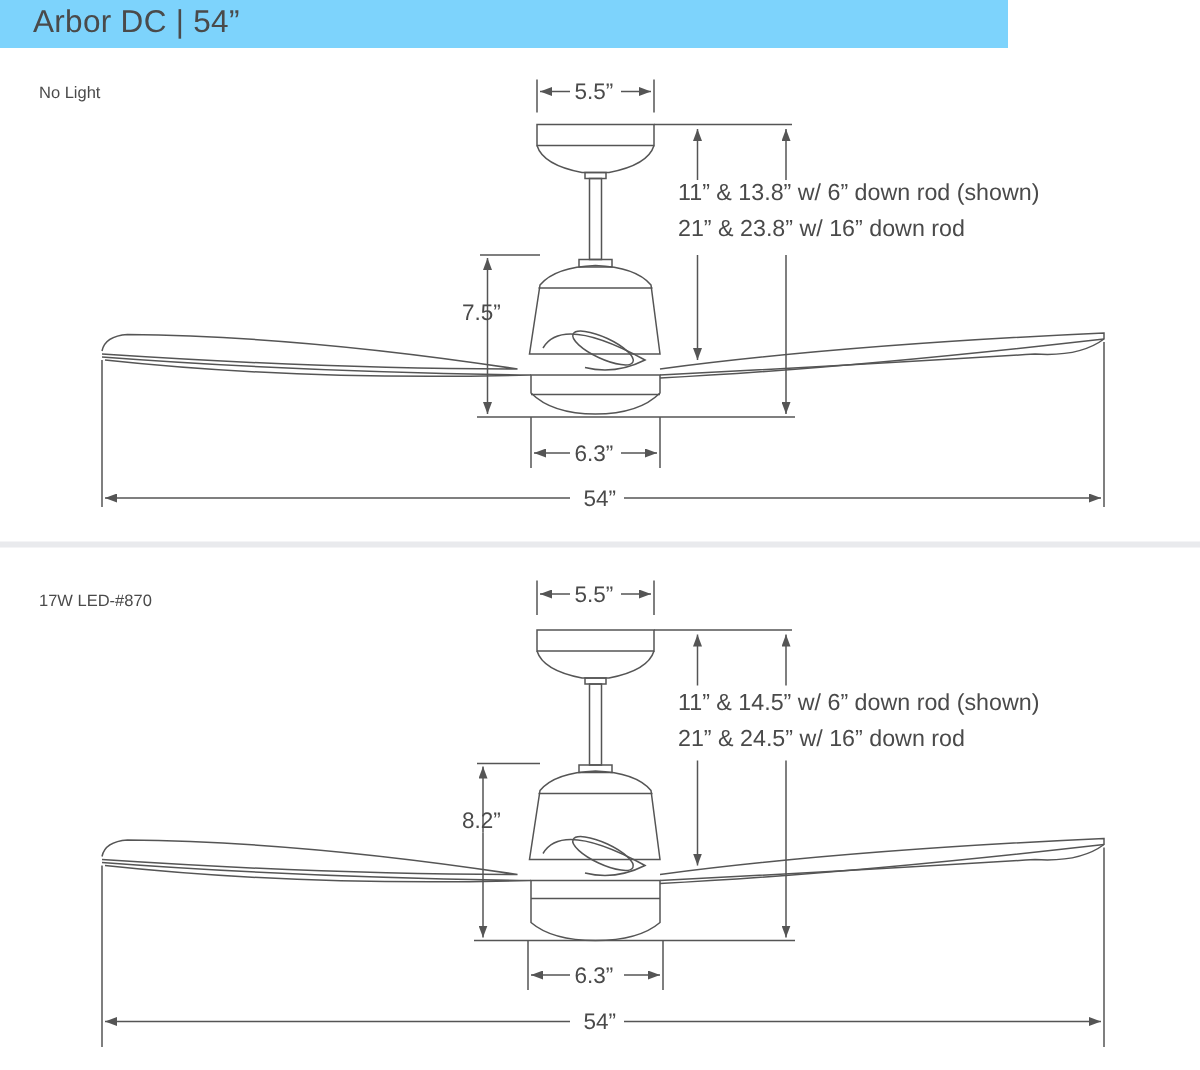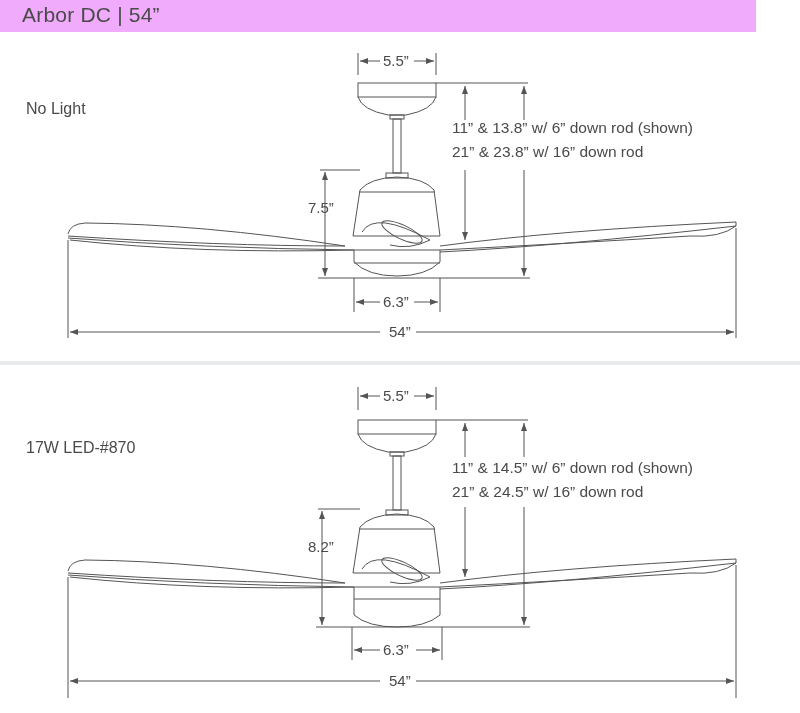--- a/index.html
+++ b/index.html
@@ -1,21 +1,21 @@
 <!DOCTYPE html>
 <html><head>
 <meta charset="utf-8">
 <style>
   html,body{margin:0;padding:0;background:#ffffff;}
   body{width:800px;height:713px;position:relative;overflow:hidden;font-family:"Liberation Sans","DejaVu Sans",sans-serif;color:#4a4a4a;}
-  .header{position:absolute;left:0;top:0;width:756px;height:32px;background:#f0abfc;}
+  .header{position:absolute;left:0;top:0;width:672px;height:32px;background:#7dd3fc;}
   .header-title{position:absolute;left:22px;top:3px;font-size:21px;color:#4a4a4a;letter-spacing:0.2px;}
   .divider{position:absolute;left:0;top:361px;width:800px;height:4px;background:#e9eaed;}
   .panel{position:absolute;left:0;width:800px;}
-  .panel-label{position:absolute;left:26px;font-size:16px;color:#4a4a4a;margin-top:44px;}
+  .panel-label{position:absolute;left:26px;font-size:11px;color:#4a4a4a;}
   svg{position:absolute;left:0;top:0;overflow:visible;}
   .dim-text{font-family:"Liberation Sans","DejaVu Sans",sans-serif;font-size:15px;fill:#4a4a4a;}
   .note-text{font-family:"Liberation Sans","DejaVu Sans",sans-serif;font-size:15.5px;fill:#4a4a4a;}
 </style>
 </head>
 <body>
 
 <div class="header">
   <span class="header-title">Arbor DC | 54”</span>
 </div>

